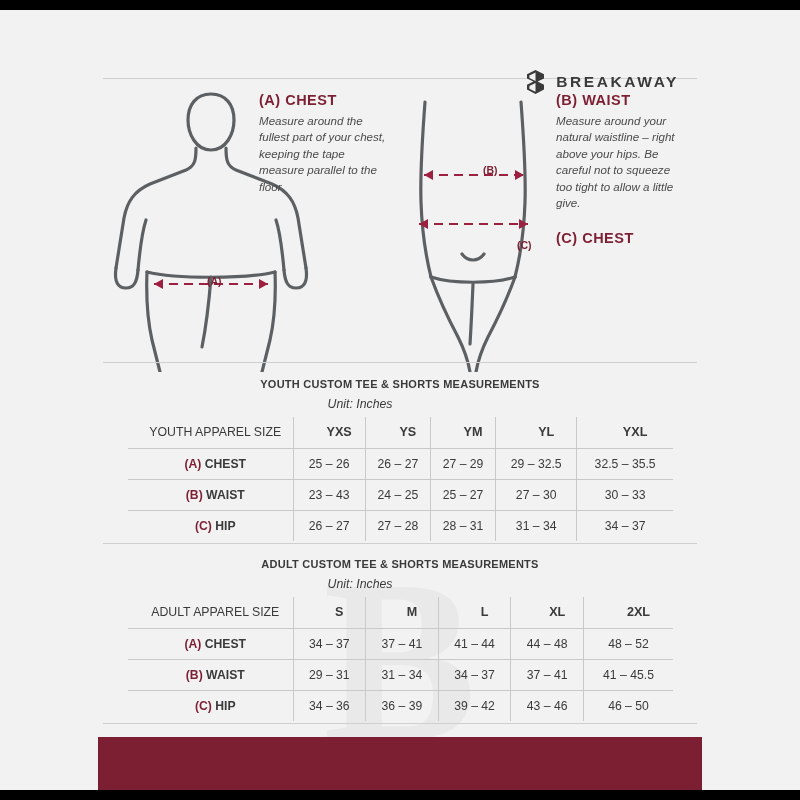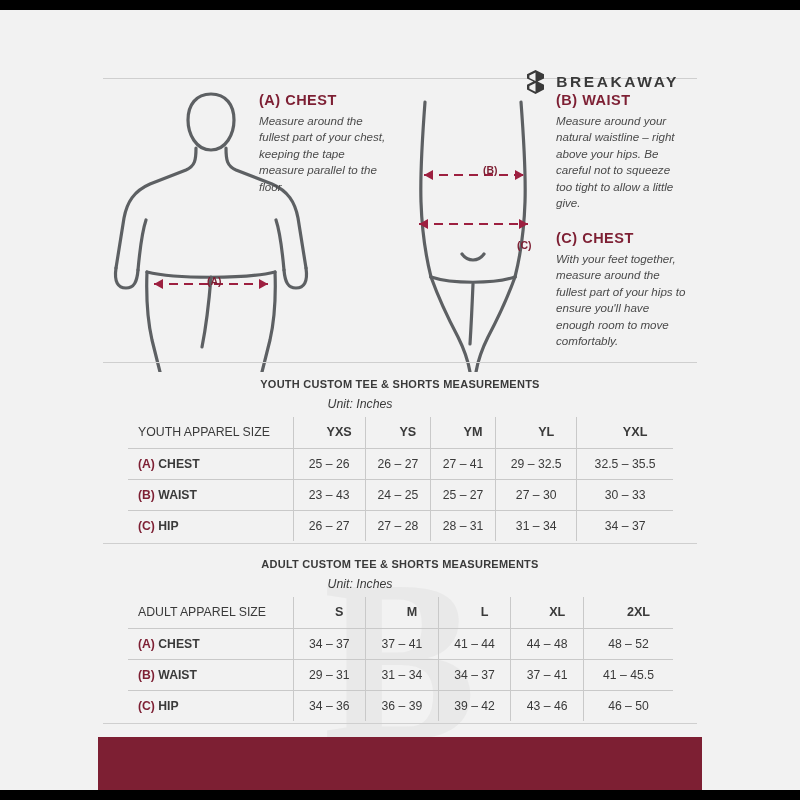--- a/index.html
+++ b/index.html
@@ -124,21 +124,21 @@
   }
   table.size th, table.size td {
     border: 1px solid #c9c9c9;
     height: 31px;
     font-size: 12.2px;
     color: #3a3a3a;
     text-align: center;
     font-weight: 400;
   }
   table.size th.rowhead, table.size td.rowhead {
-    text-align: left;
+    text-align: center;
     padding-left: 10px;
     width: 165px;
   }
   table.size thead th {
     font-weight: 700;
     font-size: 12.6px;
   }
   table.size thead th.rowhead { font-weight: 400; font-size: 12.3px; }
   table.size tbody td.rowhead { font-weight: 700; }
   .mk { color: #7d1f33; font-weight: 700; }
@@ -230,21 +230,20 @@
       <div class="label-body">Measure around the fullest part of your chest, keeping the tape measure parallel to the floor</div>
     </div>
 
     <div class="label-block" style="left:556px; top:20px;">
       <div class="label-title">(B) WAIST</div>
       <div class="label-body">Measure around your natural waistline – right above your hips. Be careful not to squeeze too tight to allow a little give.</div>
     </div>
 
     <div class="label-block" style="left:556px; top:158px;">
       <div class="label-title">(C) CHEST</div>
-      <div class="label-body">With your feet together, measure around the fullest part of your hips to ensure you'll have enough room to move comfortably.</div>
     </div>
   </div>
 
   <div class="rule" style="top:352px"></div>
 
   <div class="sec-title" style="top:368px">YOUTH CUSTOM TEE &amp; SHORTS MEASUREMENTS</div>
   <div class="sec-unit" style="top:387px">Unit: Inches</div>
 
   <table class="size" style="top:407px">
     <thead>
@@ -258,21 +257,21 @@
       </tr>
     </thead>
     <tbody>
       <tr>
         <td class="rowhead">
           <span class="mk">(A)</span>
           <span>CHEST</span>
         </td>
         <td>25 – 26</td>
         <td>26 – 27</td>
-        <td>27 – 41</td>
+        <td>27 – 29</td>
         <td>29 – 32.5</td>
         <td>32.5 – 35.5</td>
       </tr>
       <tr>
         <td class="rowhead">
           <span class="mk">(B)</span>
           <span>WAIST</span>
         </td>
         <td>23 – 43</td>
         <td>24 – 25</td>

